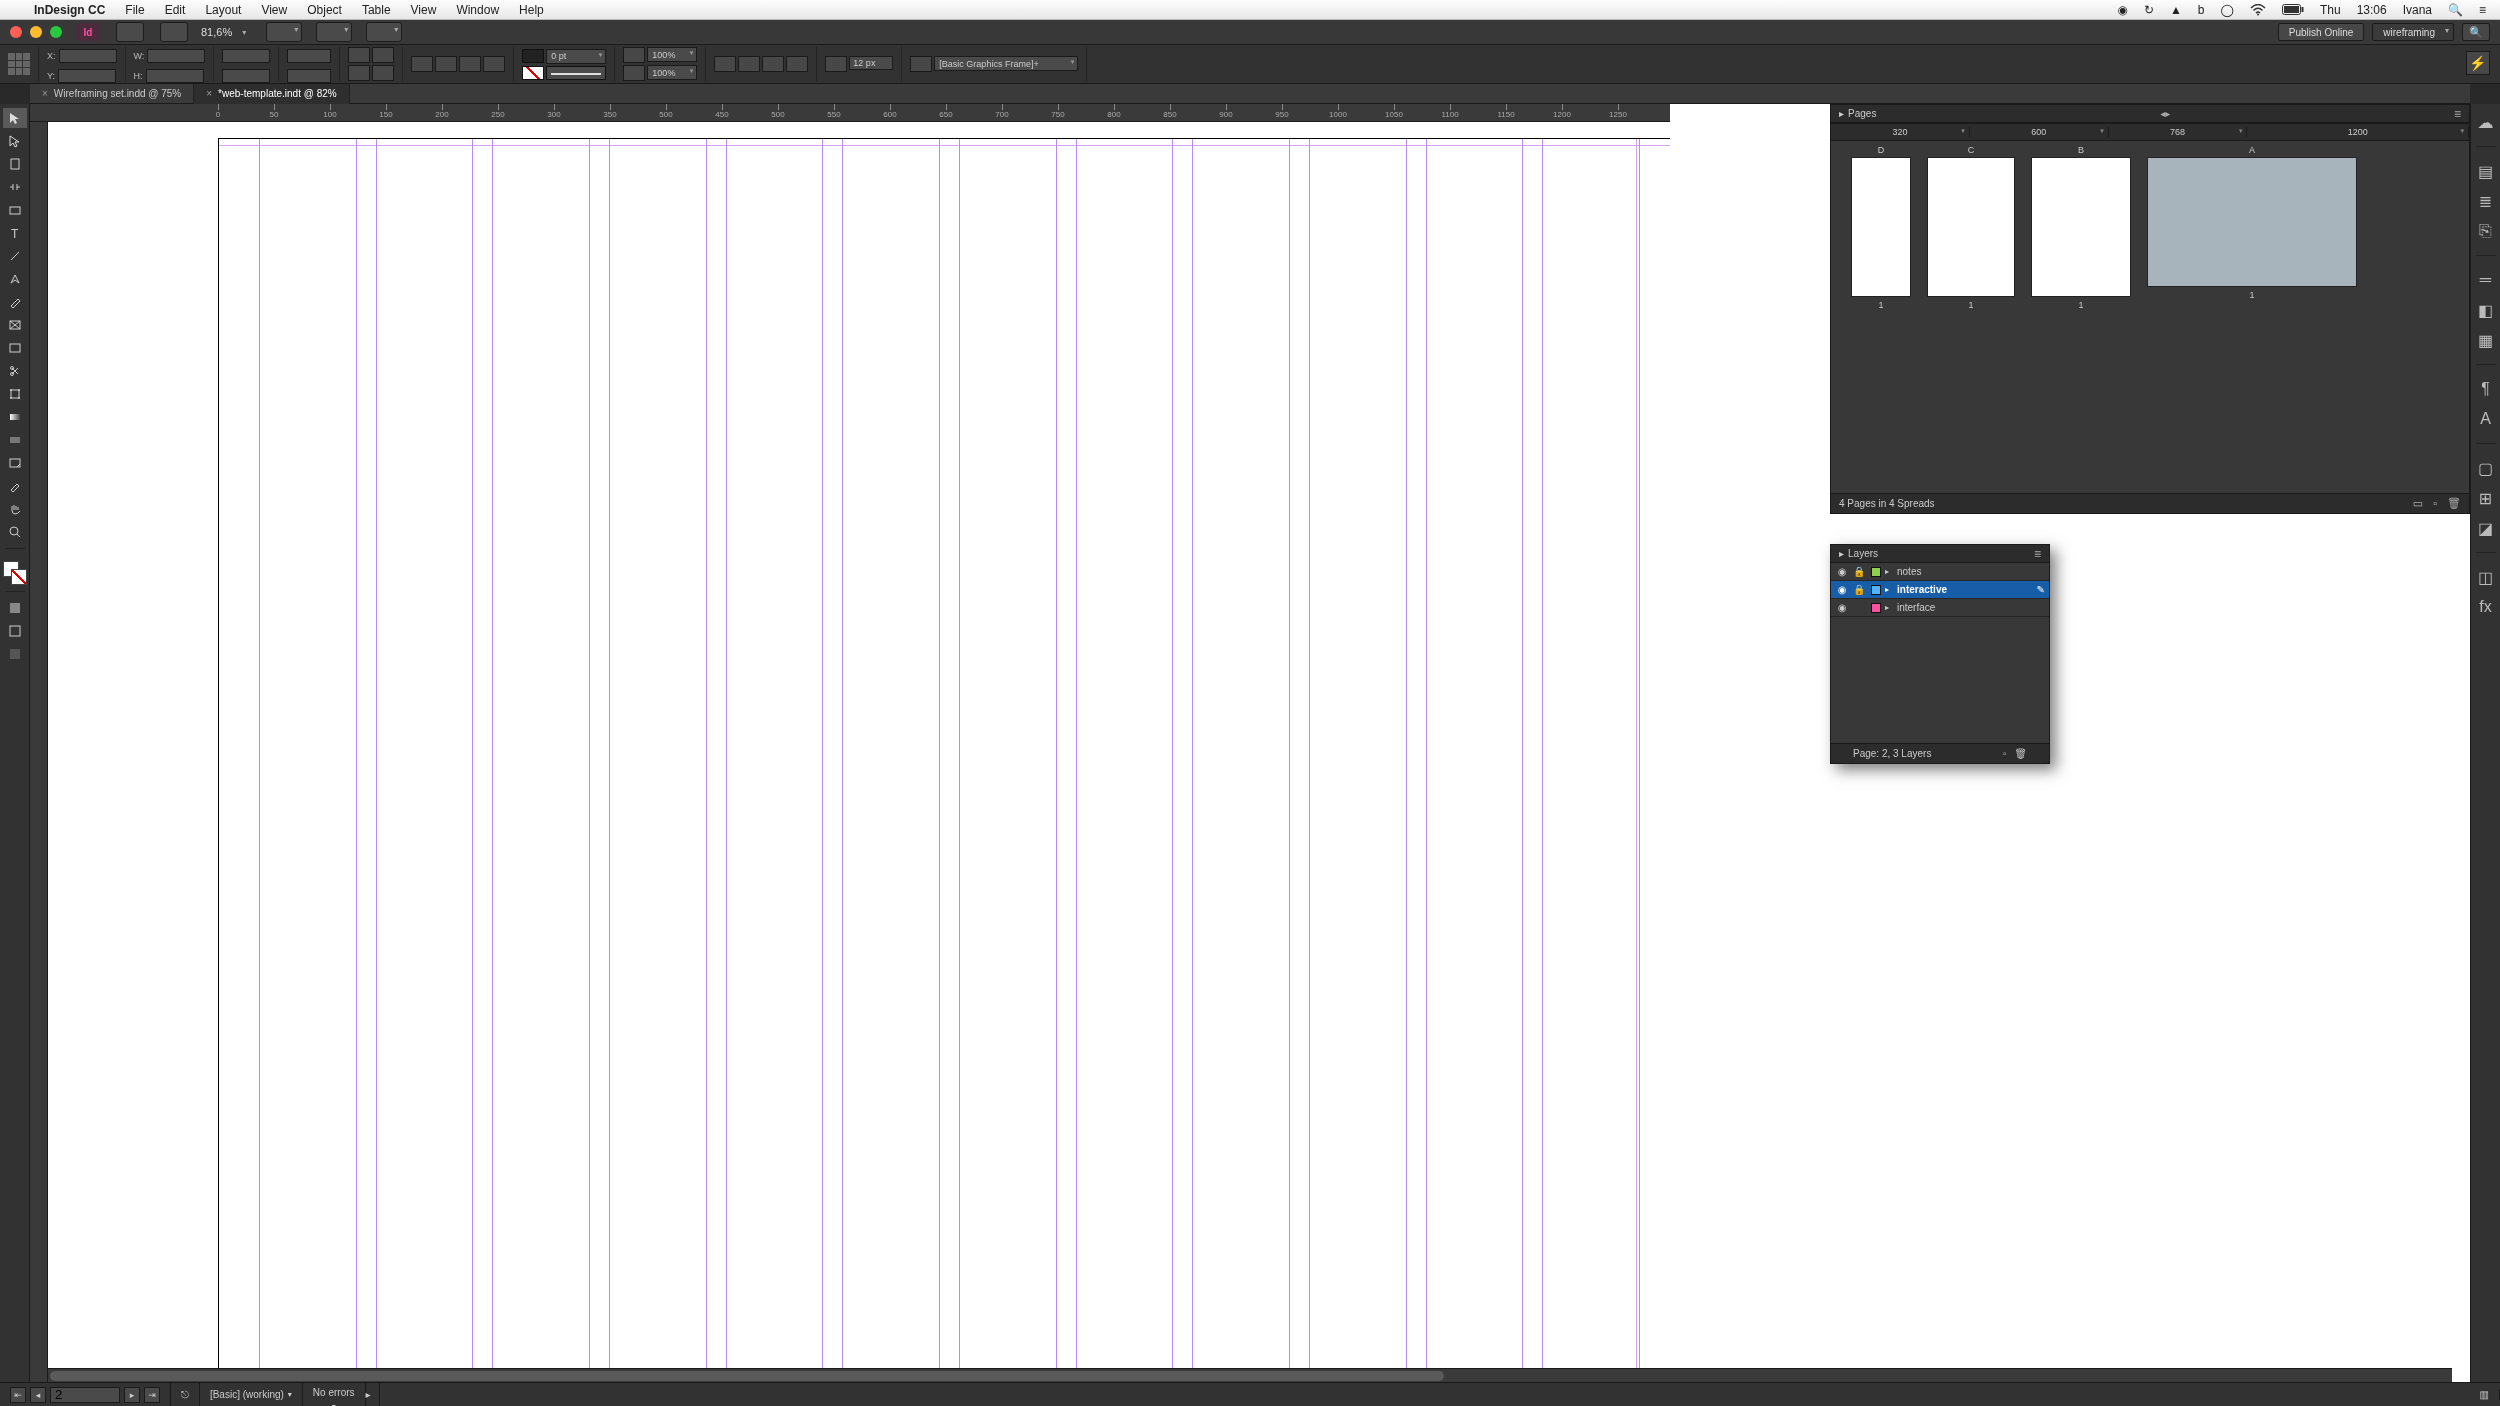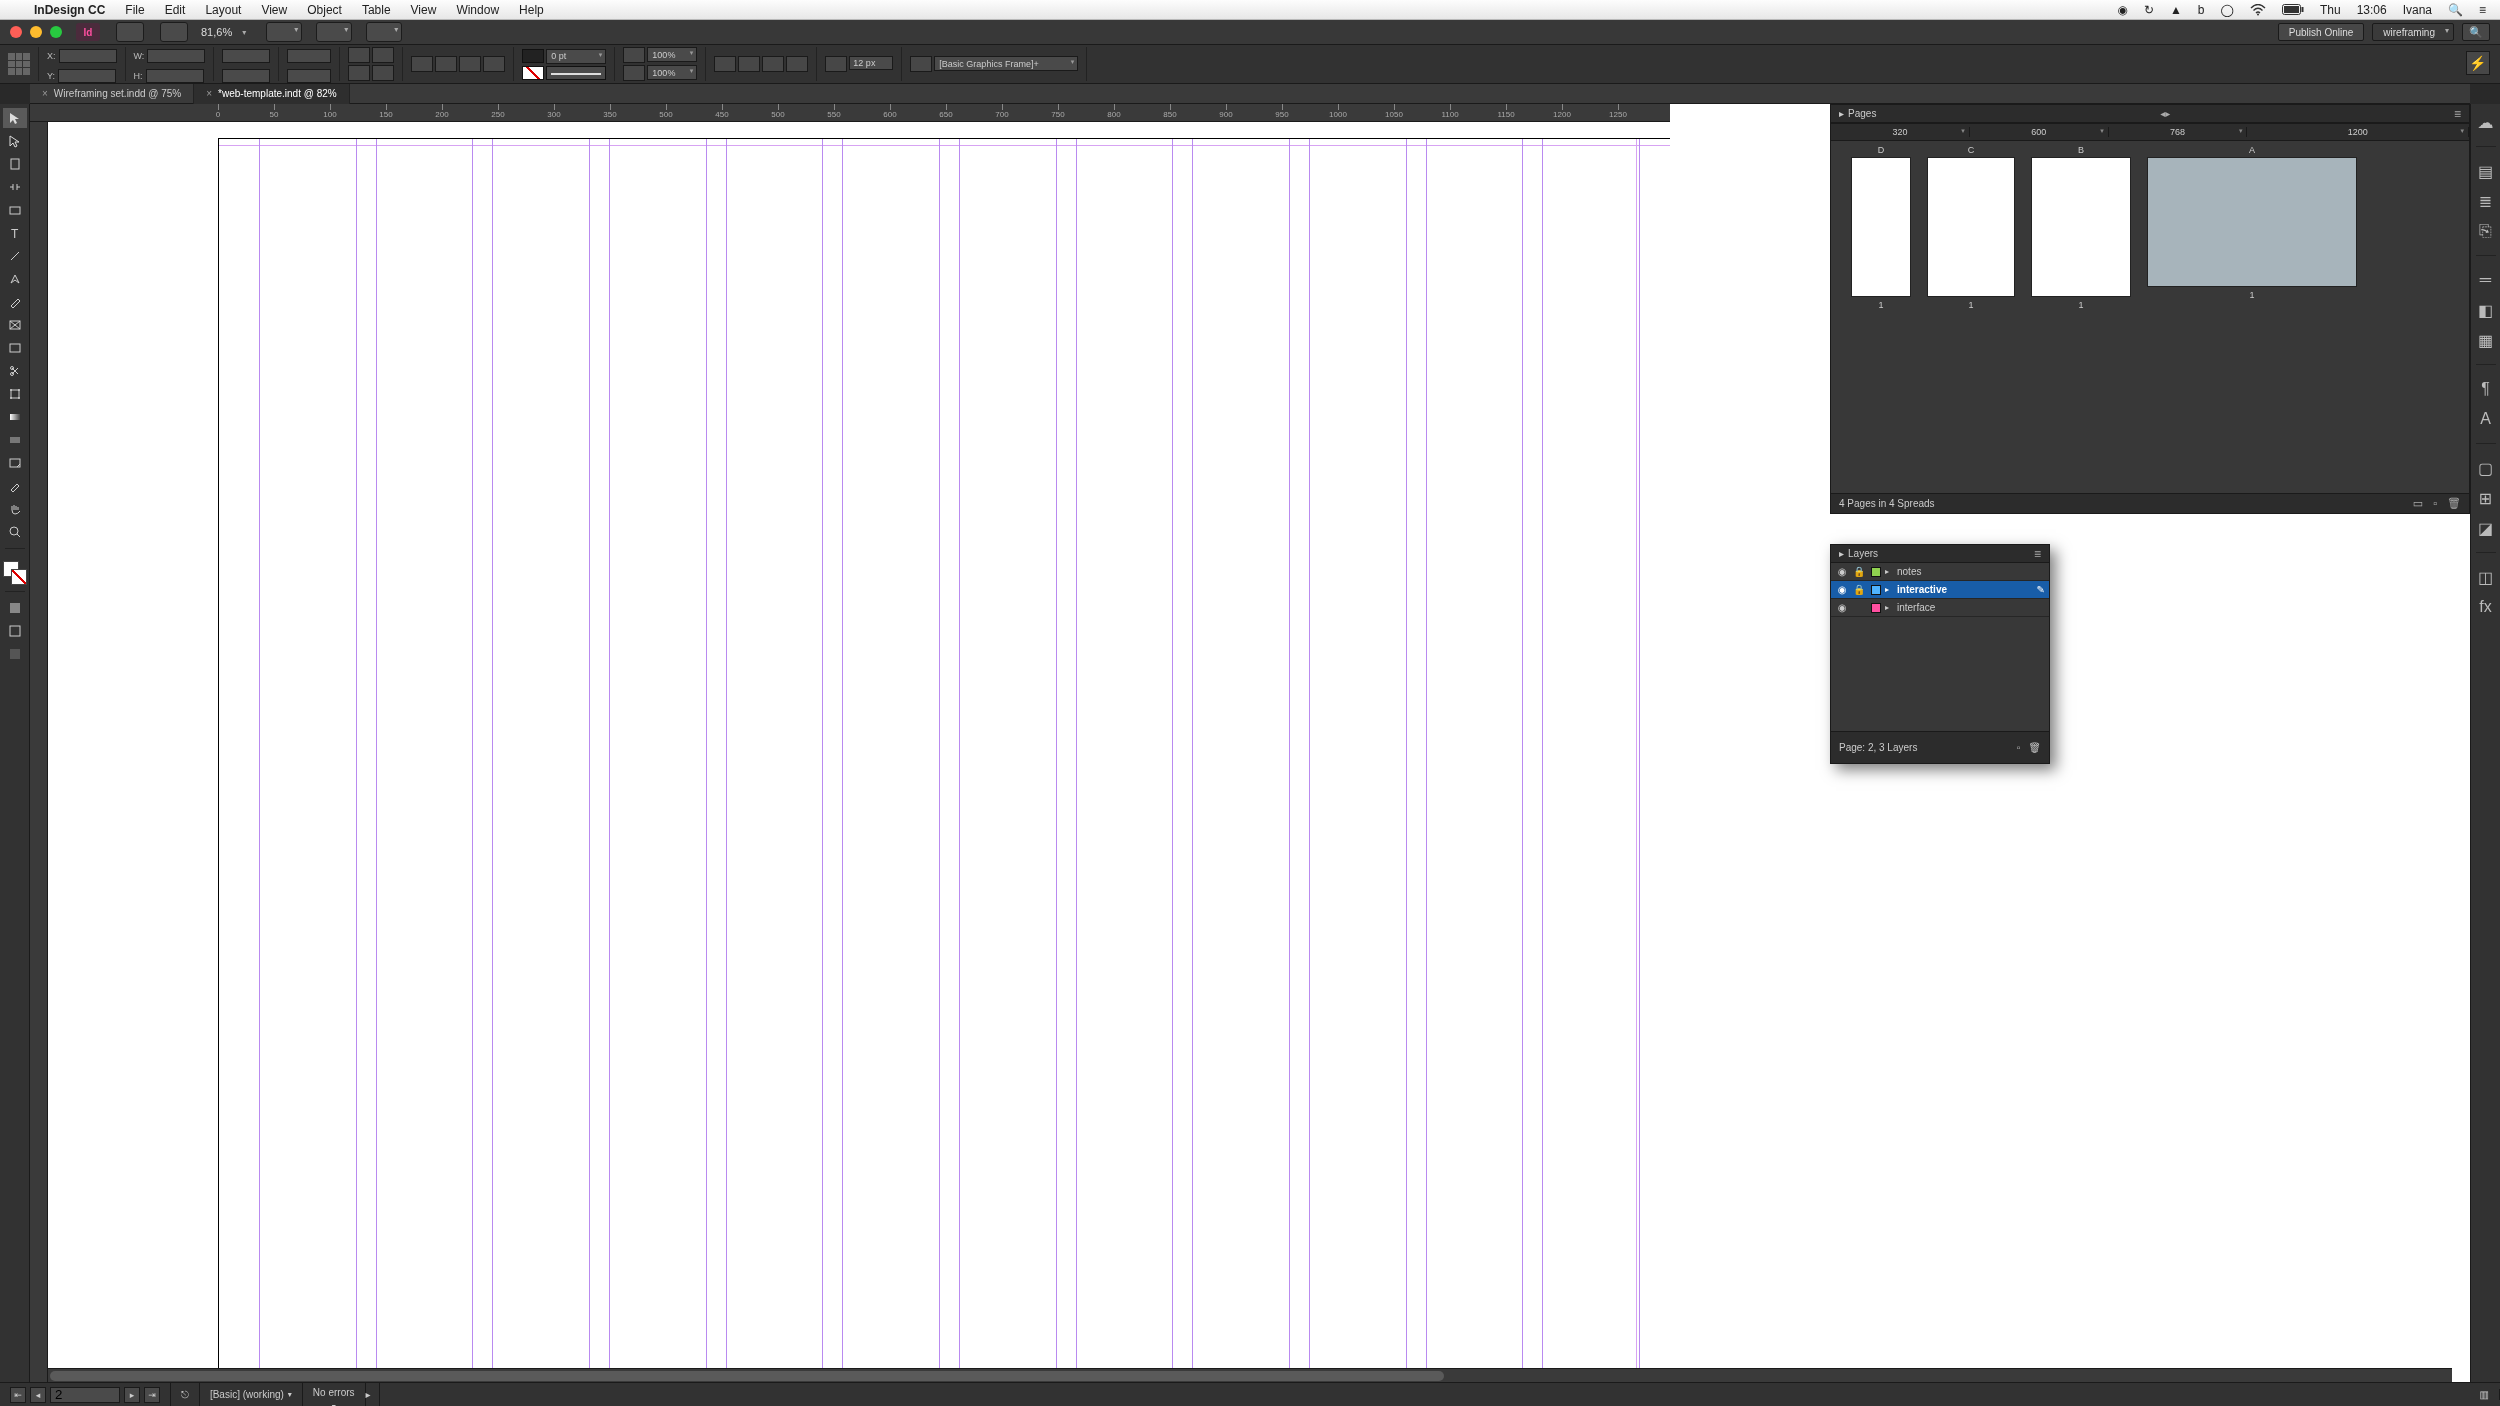--- a/index.html
+++ b/index.html
@@ -105,21 +105,21 @@
 
 
 .layers-panel{position:absolute; top:440px; right:420px; width:220px; height:220px; background:#383838; border:1px solid #1a1a1a; color:#ccc; font-size:10px; box-shadow:6px 6px 14px rgba(0,0,0,0.5);}
 .layer-row{height:18px; display:flex; align-items:center; border-bottom:1px solid #262626; padding:0 4px; gap:4px;}
 .layer-row.sel{background:#185da8; color:#fff;}
 .layer-eye{width:14px; text-align:center;}
 .layer-lock{width:14px; text-align:center; color:#888;}
 .layer-sw{width:10px; height:10px; border:1px solid #111;}
 .layer-caret{width:8px; font-size:8px;}
 .layer-pen{margin-left:auto; font-size:10px;}
-.layer-foot{position:absolute; bottom:0; left:0; right:0; height:32px; background:#2c2c2c; border-top:1px solid #1a1a1a; display:flex; align-items:center; justify-content:space-between; padding:0 8px;}
+.layer-foot{position:absolute; bottom:0; left:0; right:0; height:20px; background:#2c2c2c; border-top:1px solid #1a1a1a; display:flex; align-items:center; justify-content:space-between; padding:0 22px;}
 
 
 .statusbar{position:absolute; bottom:0; left:0; right:0; height:24px; background:#323232; border-top:1px solid #1a1a1a; display:flex; align-items:center; font-size:10px; color:#ccc;}
 .statusbar .sbseg{padding:0 10px; border-right:1px solid #1a1a1a; height:100%; display:flex; align-items:center; gap:4px;}
 .statusbar .sbnav{display:flex; align-items:center; gap:4px;}
 .sbnav-btn{width:16px; height:16px; background:#4a4a4a; border:1px solid #1a1a1a; display:flex; align-items:center; justify-content:center; font-size:9px;}
 .sbpage{width:70px; height:16px; background:#4a4a4a; border:1px solid #1a1a1a; padding:0 4px;}
 .sb-errors{display:flex; align-items:center; gap:6px;flex-direction:column;}
 .errdot{width:8px; height:8px; border-radius:50%; background:#3bd13b;}
 

